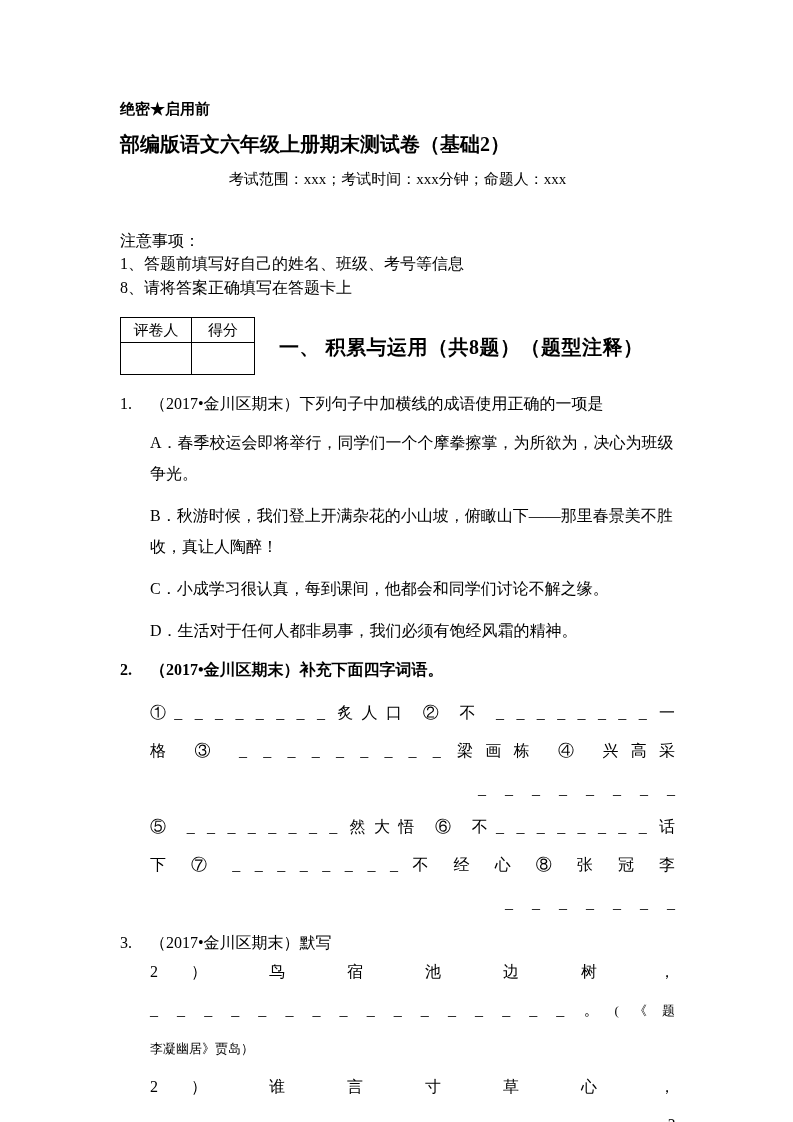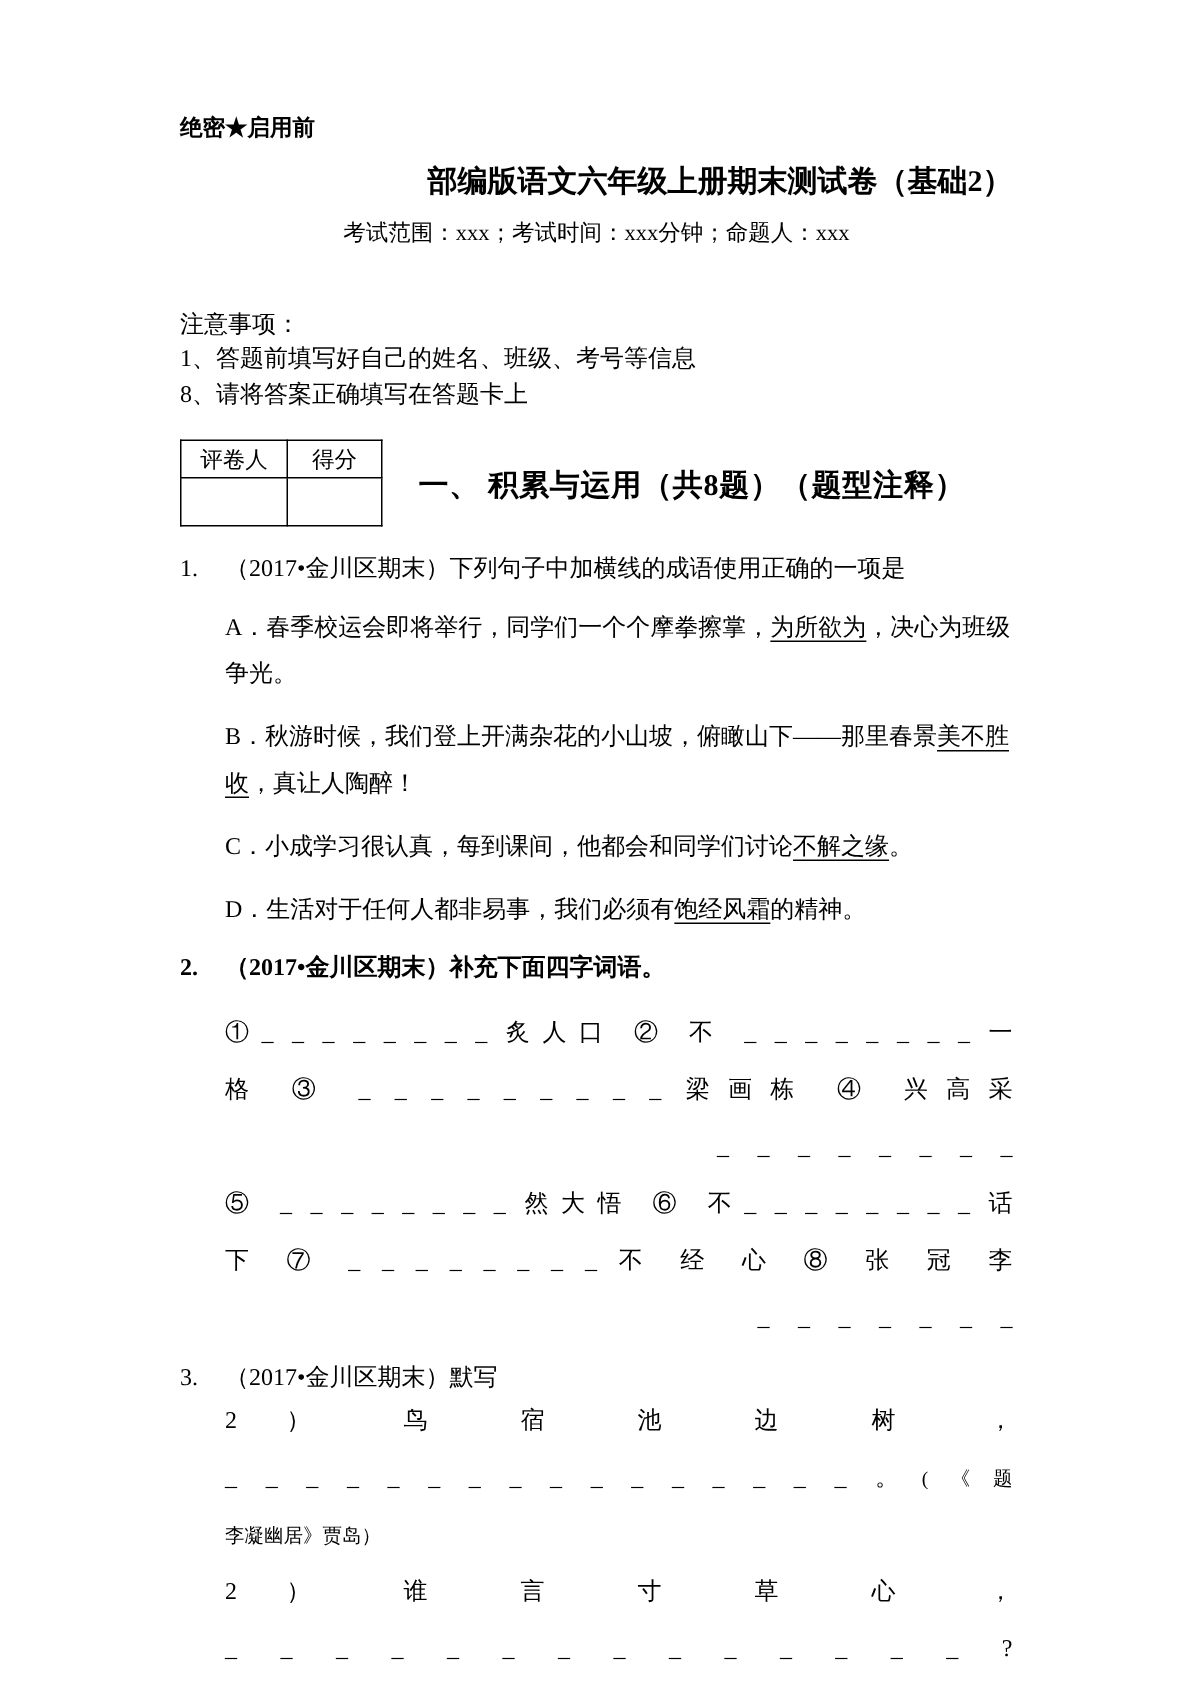--- a/index.html
+++ b/index.html
@@ -4,42 +4,42 @@
 <style>
   html,body{margin:0;padding:0;}
   body{background:#ffffff;}
   .page{
     position:relative;
     width:793px;height:1122px;
     background:#ffffff;color:#000000;
     font-family:"Liberation Serif","DejaVu Serif",serif;
     font-size:16px;
     box-sizing:border-box;
-    padding:76px 118px 30px 120px;
+    padding:100px 118px 30px 120px;
     overflow:hidden;
   }
   .classification{font-weight:bold;font-size:15px;margin-bottom:12px;}
-  .title{font-size:20px;font-weight:bold;text-align:right;margin:0 0 12px 0;}
+  .title{font-size:20px;font-weight:bold;text-align:left;margin:0 0 12px 0;}
   .subtitle{font-size:15px;text-align:center;margin-bottom:8px;}
   .notice-heading{line-height:23px;margin-top:40px;}
   .notice{line-height:24px;}
   .section-row{display:flex;margin:17px 0 16px 0;}
   .score-table{border-collapse:collapse;}
   .score-table td{border:1px solid #000;text-align:center;font-size:15px;padding:0 4px;}
   .score-table tr.head td{height:24px;}
   .score-table tr.head td:nth-child(1){width:62px;}
   .score-table tr.head td:nth-child(2){width:54px;}
   .score-table tr.blank td{height:31px;}
   .section-title{font-weight:bold;font-size:20px;margin-left:24px;margin-top:17px;letter-spacing:0.5px;}
   .question{margin-bottom:4px;}
   .stem{line-height:25px;margin-bottom:11px;}
   .qnum{display:inline-block;min-width:30px;}
   .qbody{margin-left:30px;}
   .option{line-height:31px;margin-bottom:11px;}
-  .u{text-decoration:underline;text-underline-offset:4px;}
+  .u{text-underline-offset:4px;}
   .bline{line-height:22px;margin-bottom:16px;}
   .just{text-align:justify;text-align-last:justify;}
   .spread-left{word-spacing:15px;text-align:right;}
   .small{font-size:13px;}
   .q2 .stem{margin-bottom:20px;font-weight:bold;}
   .q3 .stem{margin-bottom:6px;font-family:Liberation Serif, serif;}
 </style>
 </head>
 <body>
 

